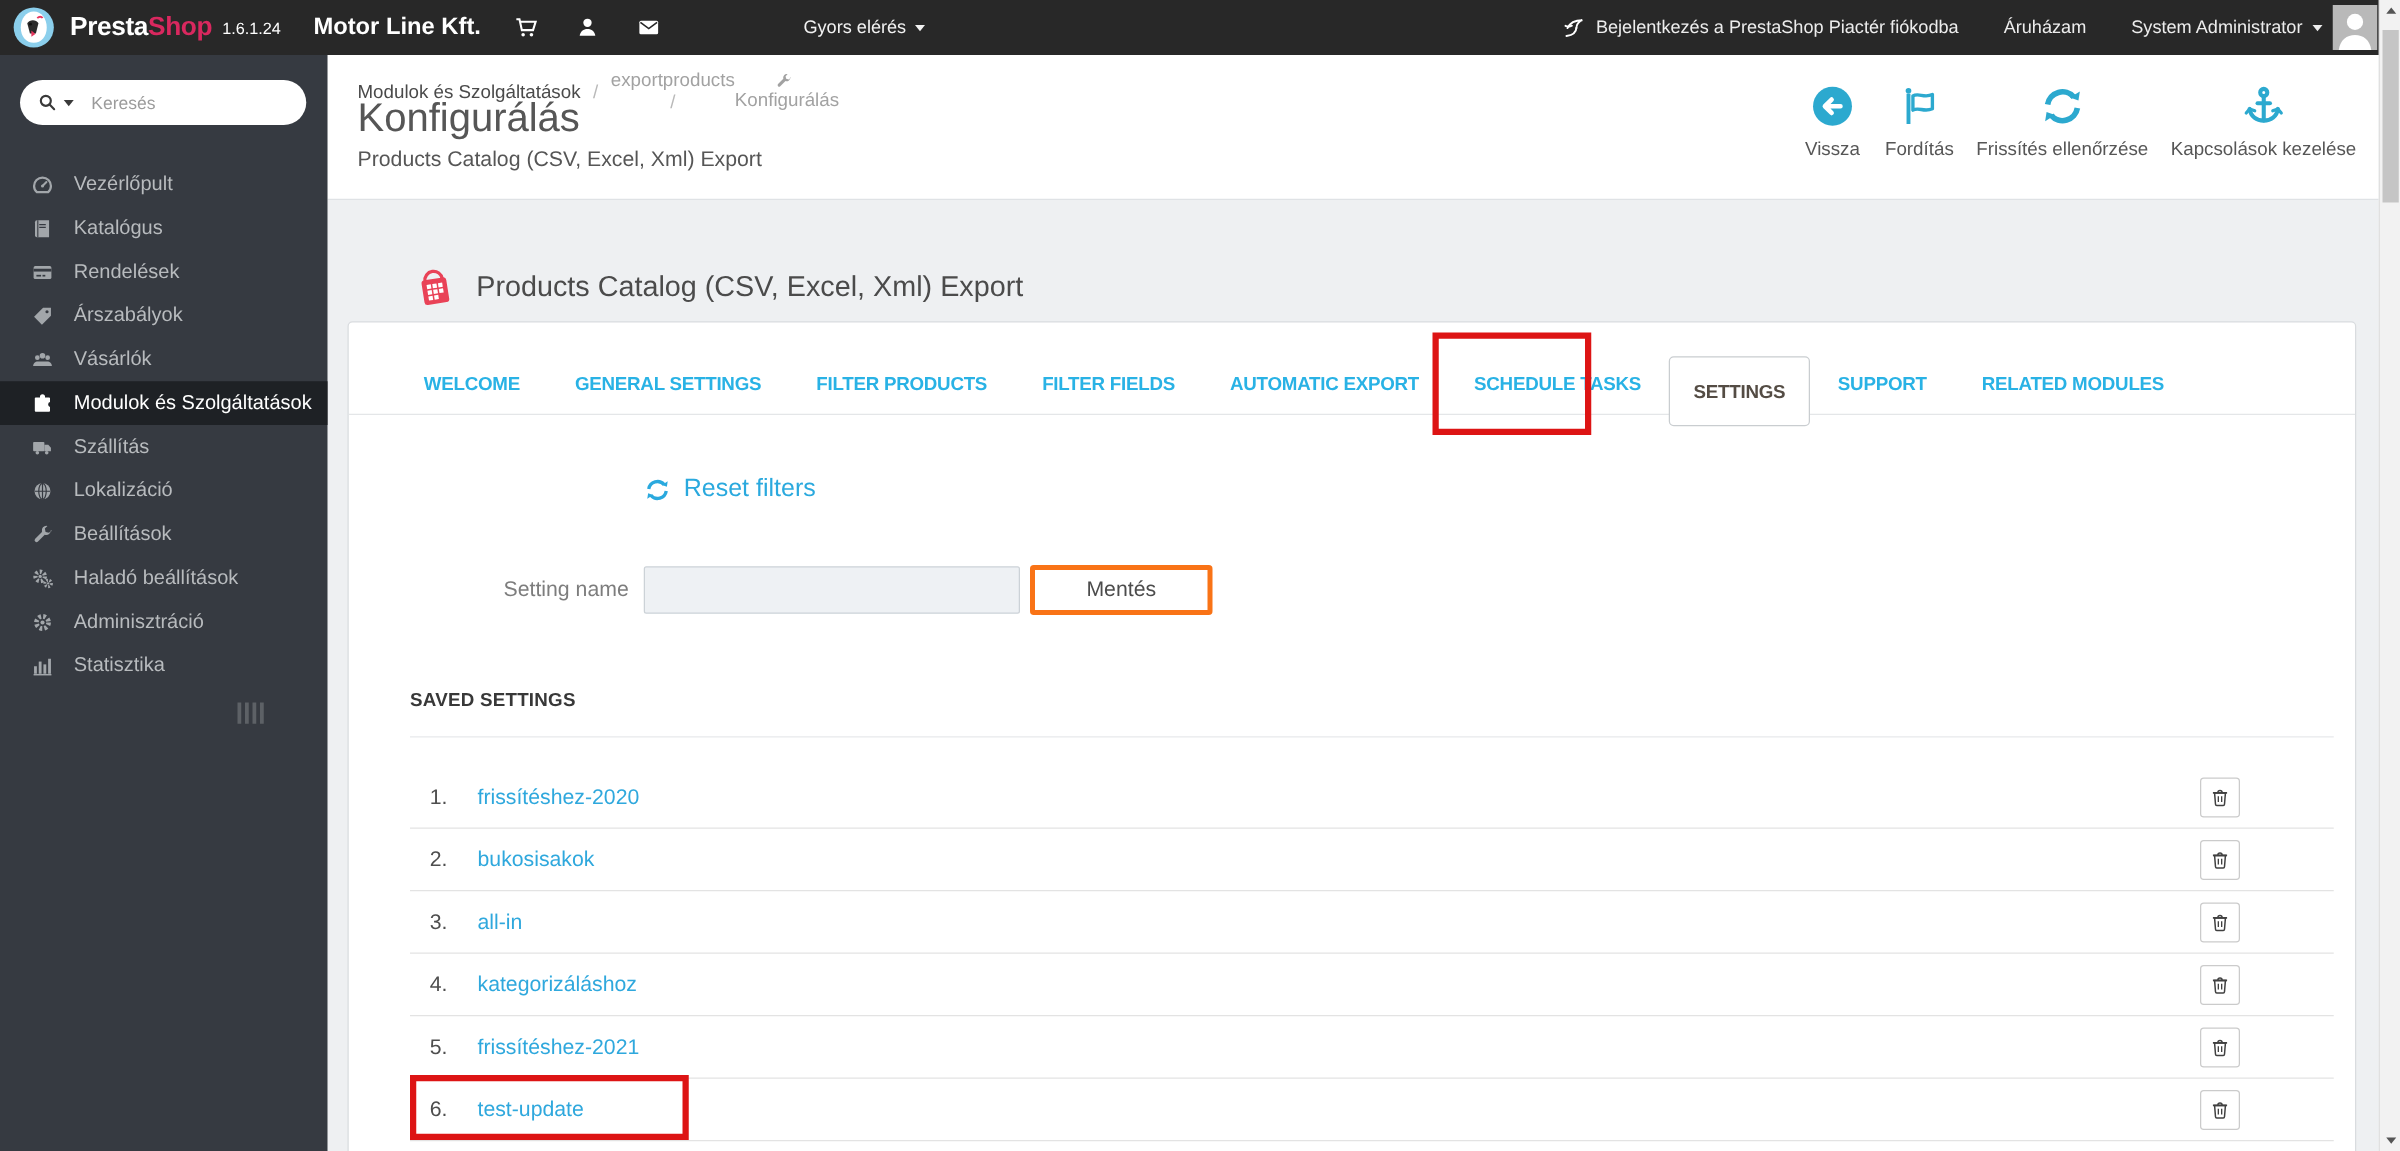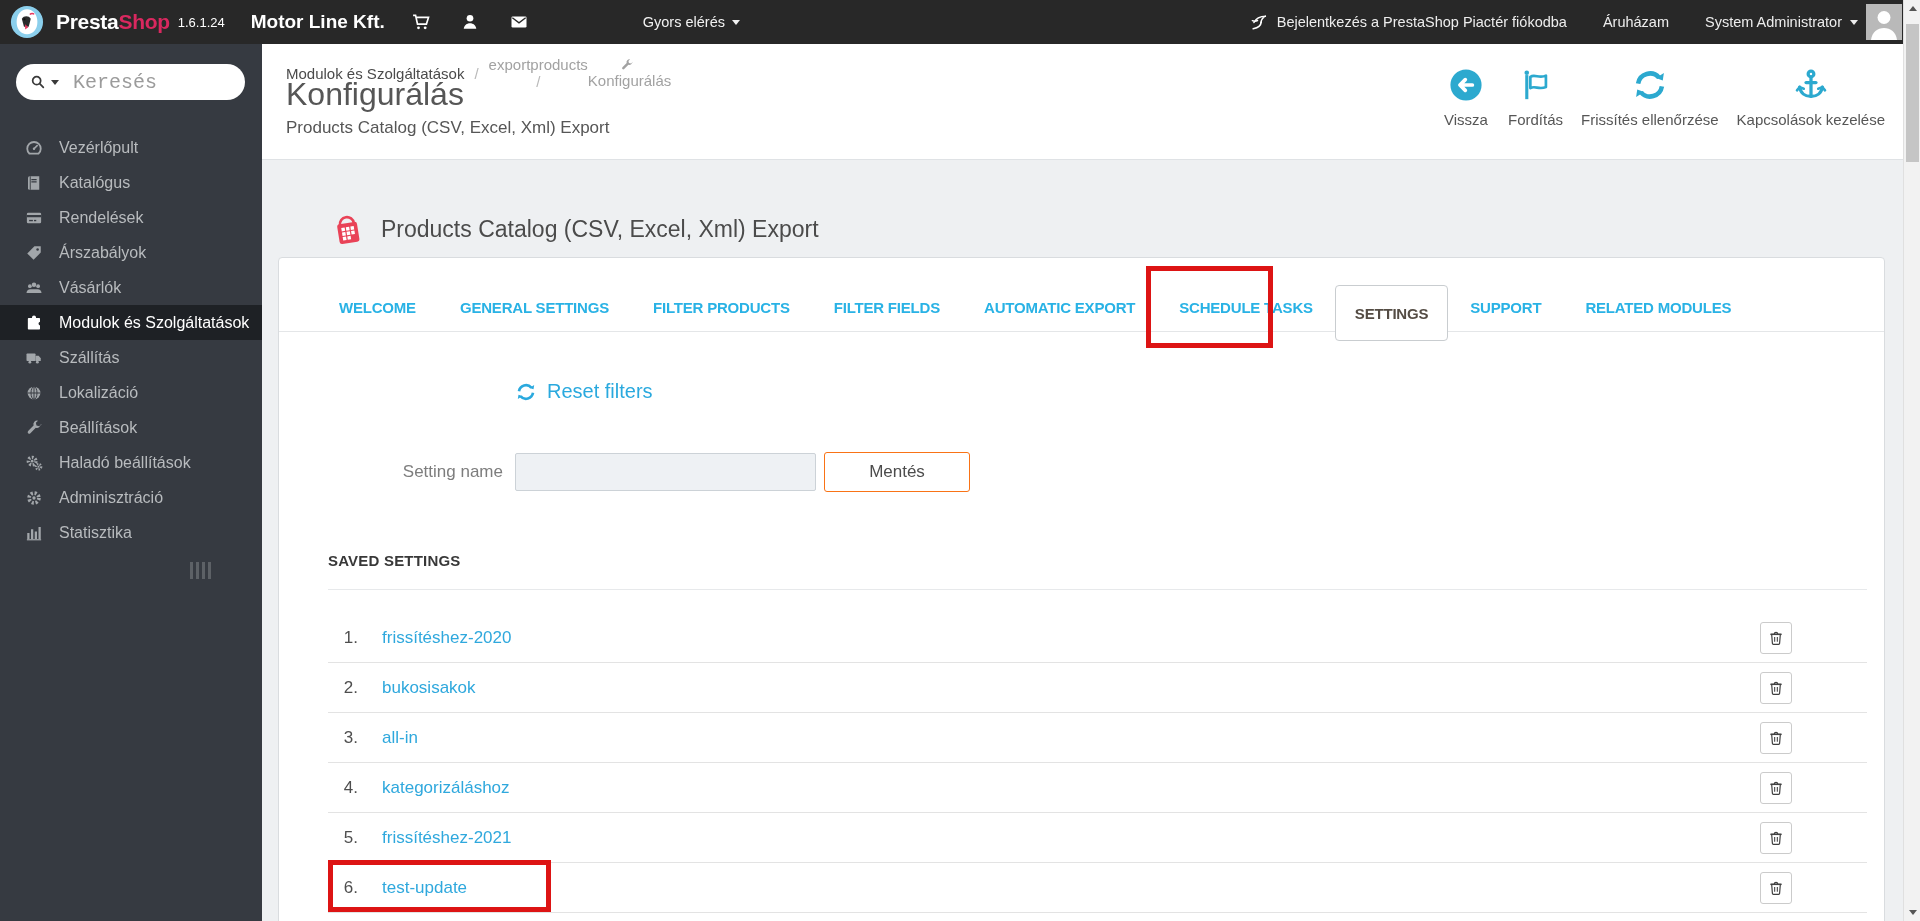--- a/index.html
+++ b/index.html
@@ -28,21 +28,21 @@
   .tb-link { color:#ededed; font-size:14.5px; display:flex; align-items:center; gap:8px; cursor:pointer; white-space:nowrap; }
   .tb-mp-ico { width:19px; height:19px; color:#fff; }
   .tb-avatar { width:36px; height:36px; margin-right:18px; cursor:pointer; }
   .tb-avatar svg { width:36px; height:36px; display:block; }
 
   
   #sidebar { position:absolute; left:0; top:44px; width:262px; bottom:0; background:#363a41; z-index:10; }
   .search-pill { position:absolute; left:16px; top:20px; width:229px; height:36px; background:#fff; border-radius:18px; display:flex; align-items:center; padding:0 14px; }
   .search-ico { width:16px; height:16px; color:#3a3a3a; cursor:pointer; }
   .search-caret { color:#3a3a3a; margin-left:5px; cursor:pointer; }
-  .search-input { border:none; outline:none; background:transparent; margin-left:14px; font-size:20px; color:#555; width:150px; font-family:Liberation Mono, monospace; }
+  .search-input { border:none; outline:none; background:transparent; margin-left:14px; font-size:14px; color:#555; width:150px; font-family:Liberation Sans, sans-serif; }
   .search-input::placeholder { color:#9b9b9b; }
   #side-menu { position:absolute; left:0; top:86px; right:0; }
   .side-item { height:35px; display:flex; align-items:center; padding-left:25px; cursor:pointer; color:#b8bbbe; }
   .side-item .side-ico { width:18px; height:18px; color:#a2a6aa; flex:0 0 auto; }
   .side-item .side-label { margin-left:16px; font-size:16px; white-space:nowrap; }
   .side-item.active { background:#1e2125; color:#fff; }
   .side-item.active .side-ico { color:#fff; }
   .side-grip { position:absolute; left:190px; top:518px; display:flex; gap:3px; cursor:pointer; }
   .side-grip i { display:block; width:3px; height:17px; background:#5d6166; }
 
@@ -74,21 +74,21 @@
   
   #tabs { position:relative; display:flex; align-items:flex-end; height:74px; padding-left:38px; border-bottom:1px solid #e4e6e8; }
   .tab { padding:0 22px 15px 22px; font-size:15px; font-weight:bold; color:#29b2e5; letter-spacing:-0.2px; cursor:pointer; white-space:nowrap; }
   .tab.active { align-self:flex-start; margin-top:27px; height:56px; padding:0 19px; display:flex; align-items:center; background:#fff; border:1px solid #c9cdd0; border-radius:4px; color:#544c44; position:relative; z-index:2; }
 
   
   #reset-link { position:absolute; left:237px; top:122px; display:flex; align-items:center; gap:11px; color:#2aa9de; font-size:20px; cursor:pointer; }
   .reset-ico { width:20px; height:20px; color:#2aa9de; }
   #setting-label { position:absolute; left:30px; top:204px; width:194px; text-align:right; font-size:17px; color:#7d7d7d; }
   #setting-input { position:absolute; left:236px; top:195px; width:301px; height:38px; background:#eef1f4; border:1px solid #ccd2d7; border-radius:2px; padding:0 10px; font-size:16px; color:#444; font-family:inherit; outline:none; }
-  #save-btn { position:absolute; left:545px; top:194px; width:146px; height:40px; background:#fff; border:1px solid #f97316; border-radius:3px; font-size:17px; color:#4c4c4c; font-family:inherit; cursor:pointer; }
+  #save-btn { position:absolute; left:545px; top:194px; width:146px; height:40px; background:#fff; border:4px solid #f97316; border-radius:3px; font-size:17px; color:#4c4c4c; font-family:inherit; cursor:pointer; }
 
   
   #saved-title { position:absolute; left:49px; top:294px; font-size:15px; font-weight:bold; color:#383838; letter-spacing:0.2px; }
   #saved-hr { position:absolute; left:49px; right:17px; top:331px; border-top:1px solid #e7e9eb; }
   #saved-rows { position:absolute; left:49px; right:17px; top:355px; }
   .row { height:50px; display:flex; align-items:center; border-bottom:1px solid #e3e3e3; }
   .row-num { width:30px; text-align:right; font-size:17px; color:#4e4e4e; flex:0 0 auto; }
   .row-link { margin-left:24px; font-size:17px; color:#2fa8dd; cursor:pointer; text-decoration:none; }
   .trash-btn { margin-left:auto; margin-right:75px; width:32px; height:32px; background:#fff; border:1px solid #cbcbcb; border-radius:3px; display:flex; align-items:center; justify-content:center; cursor:pointer; }
   .trash-ico { width:16px; height:16px; color:#414141; }

